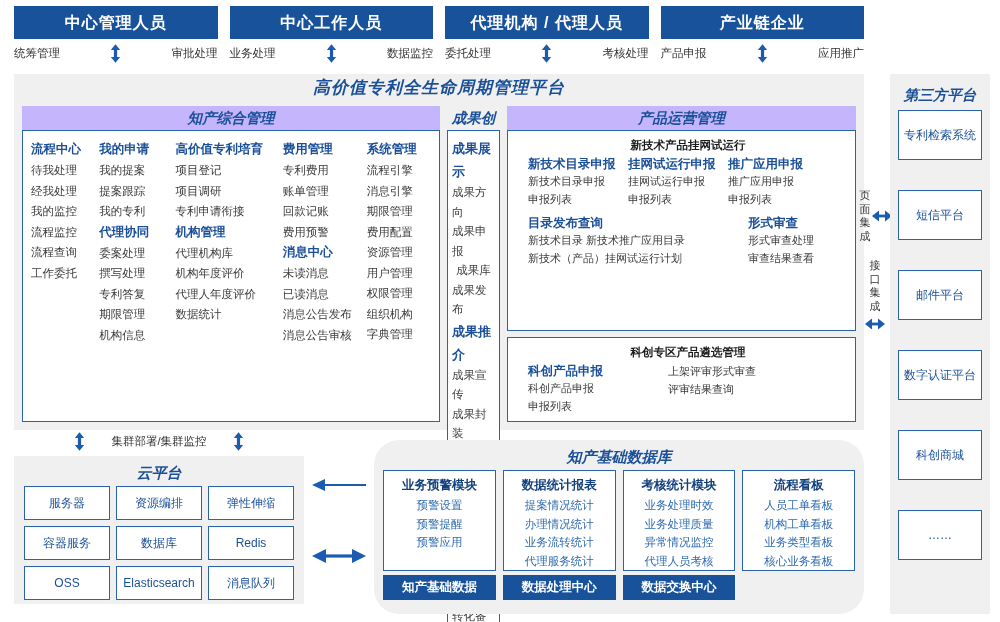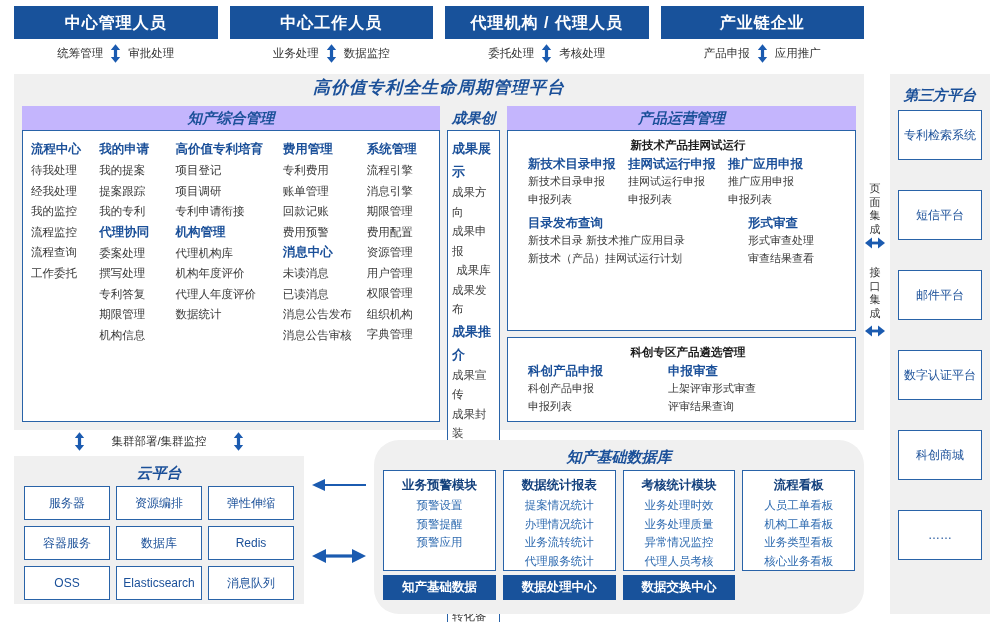--- a/index.html
+++ b/index.html
@@ -12,21 +12,21 @@
     overflow:hidden;
     position:relative;
   }
 
   
   #roles { position:absolute; left:14px; top:6px; width:850px; height:62px;
            display:flex; gap:12px; }
   .role-col { flex:1; display:flex; flex-direction:column; }
   .role-title { height:33px; line-height:33px; font-size:16px; font-weight:bold;
                 background:#18529B; color:#fff; text-align:center; letter-spacing:1px;}
-  .role-sub { height:29px; display:flex; align-items:center; justify-content:center;
+  .role-sub { height:29px; display:flex; align-items:center; justify-content:space-between;
               gap:7px; font-size:11.5px; color:#333; }
   .role-sub span.lbl { white-space:nowrap; }
   .updown { display:inline-block; width:11px; height:19px; flex:none; }
 
   
   #plat-title { position:absolute; left:14px; top:74px; width:850px; height:26px;
                 background:#F0F0F0; display:flex; align-items:center; justify-content:center;
                 font-size:17px; font-weight:bold; font-style:italic; color:#1b5099; letter-spacing:1px;}
 
   
@@ -280,32 +280,31 @@
         </div>
         <div class="subbox">
           <div class="sb-title">科创专区产品遴选管理</div>
           <div class="c-row">
             <div class="c-grp" style="width: 140px;">
               <div class="gh">科创产品申报</div>
               <div class="it">科创产品申报</div>
               <div class="it">申报列表</div>
             </div>
             <div class="c-grp" style="width: 160px;">
-              <div class="gh">申报审查</div>
               <div class="it">上架评审形式审查</div>
               <div class="it">评审结果查询</div>
             </div>
           </div>
         </div>
       </div>
   </div>
 </div>
 
 <div id="integ">
-    <div style="display: flex; flex-direction: column; align-items: center; ">
+    <div style="display: flex; flex-direction: row; align-items: center; ">
       <div class="vlabel">页面集成</div>
       <div>
         <svg class="lr" width="20" height="14" viewBox="0 0 20 14">
           <path d="M0 7 L7 1.5 L7 12.5 Z" fill="#1b5bb0"></path>
           <path d="M20 7 L13 1.5 L13 12.5 Z" fill="#1b5bb0"></path>
           <rect x="6" y="5.6" width="8" height="2.8" fill="#1b5bb0"></rect>
         </svg>
       </div>
     </div>
     <div style="display: flex; flex-direction: column; align-items: center; gap: 4px;">

